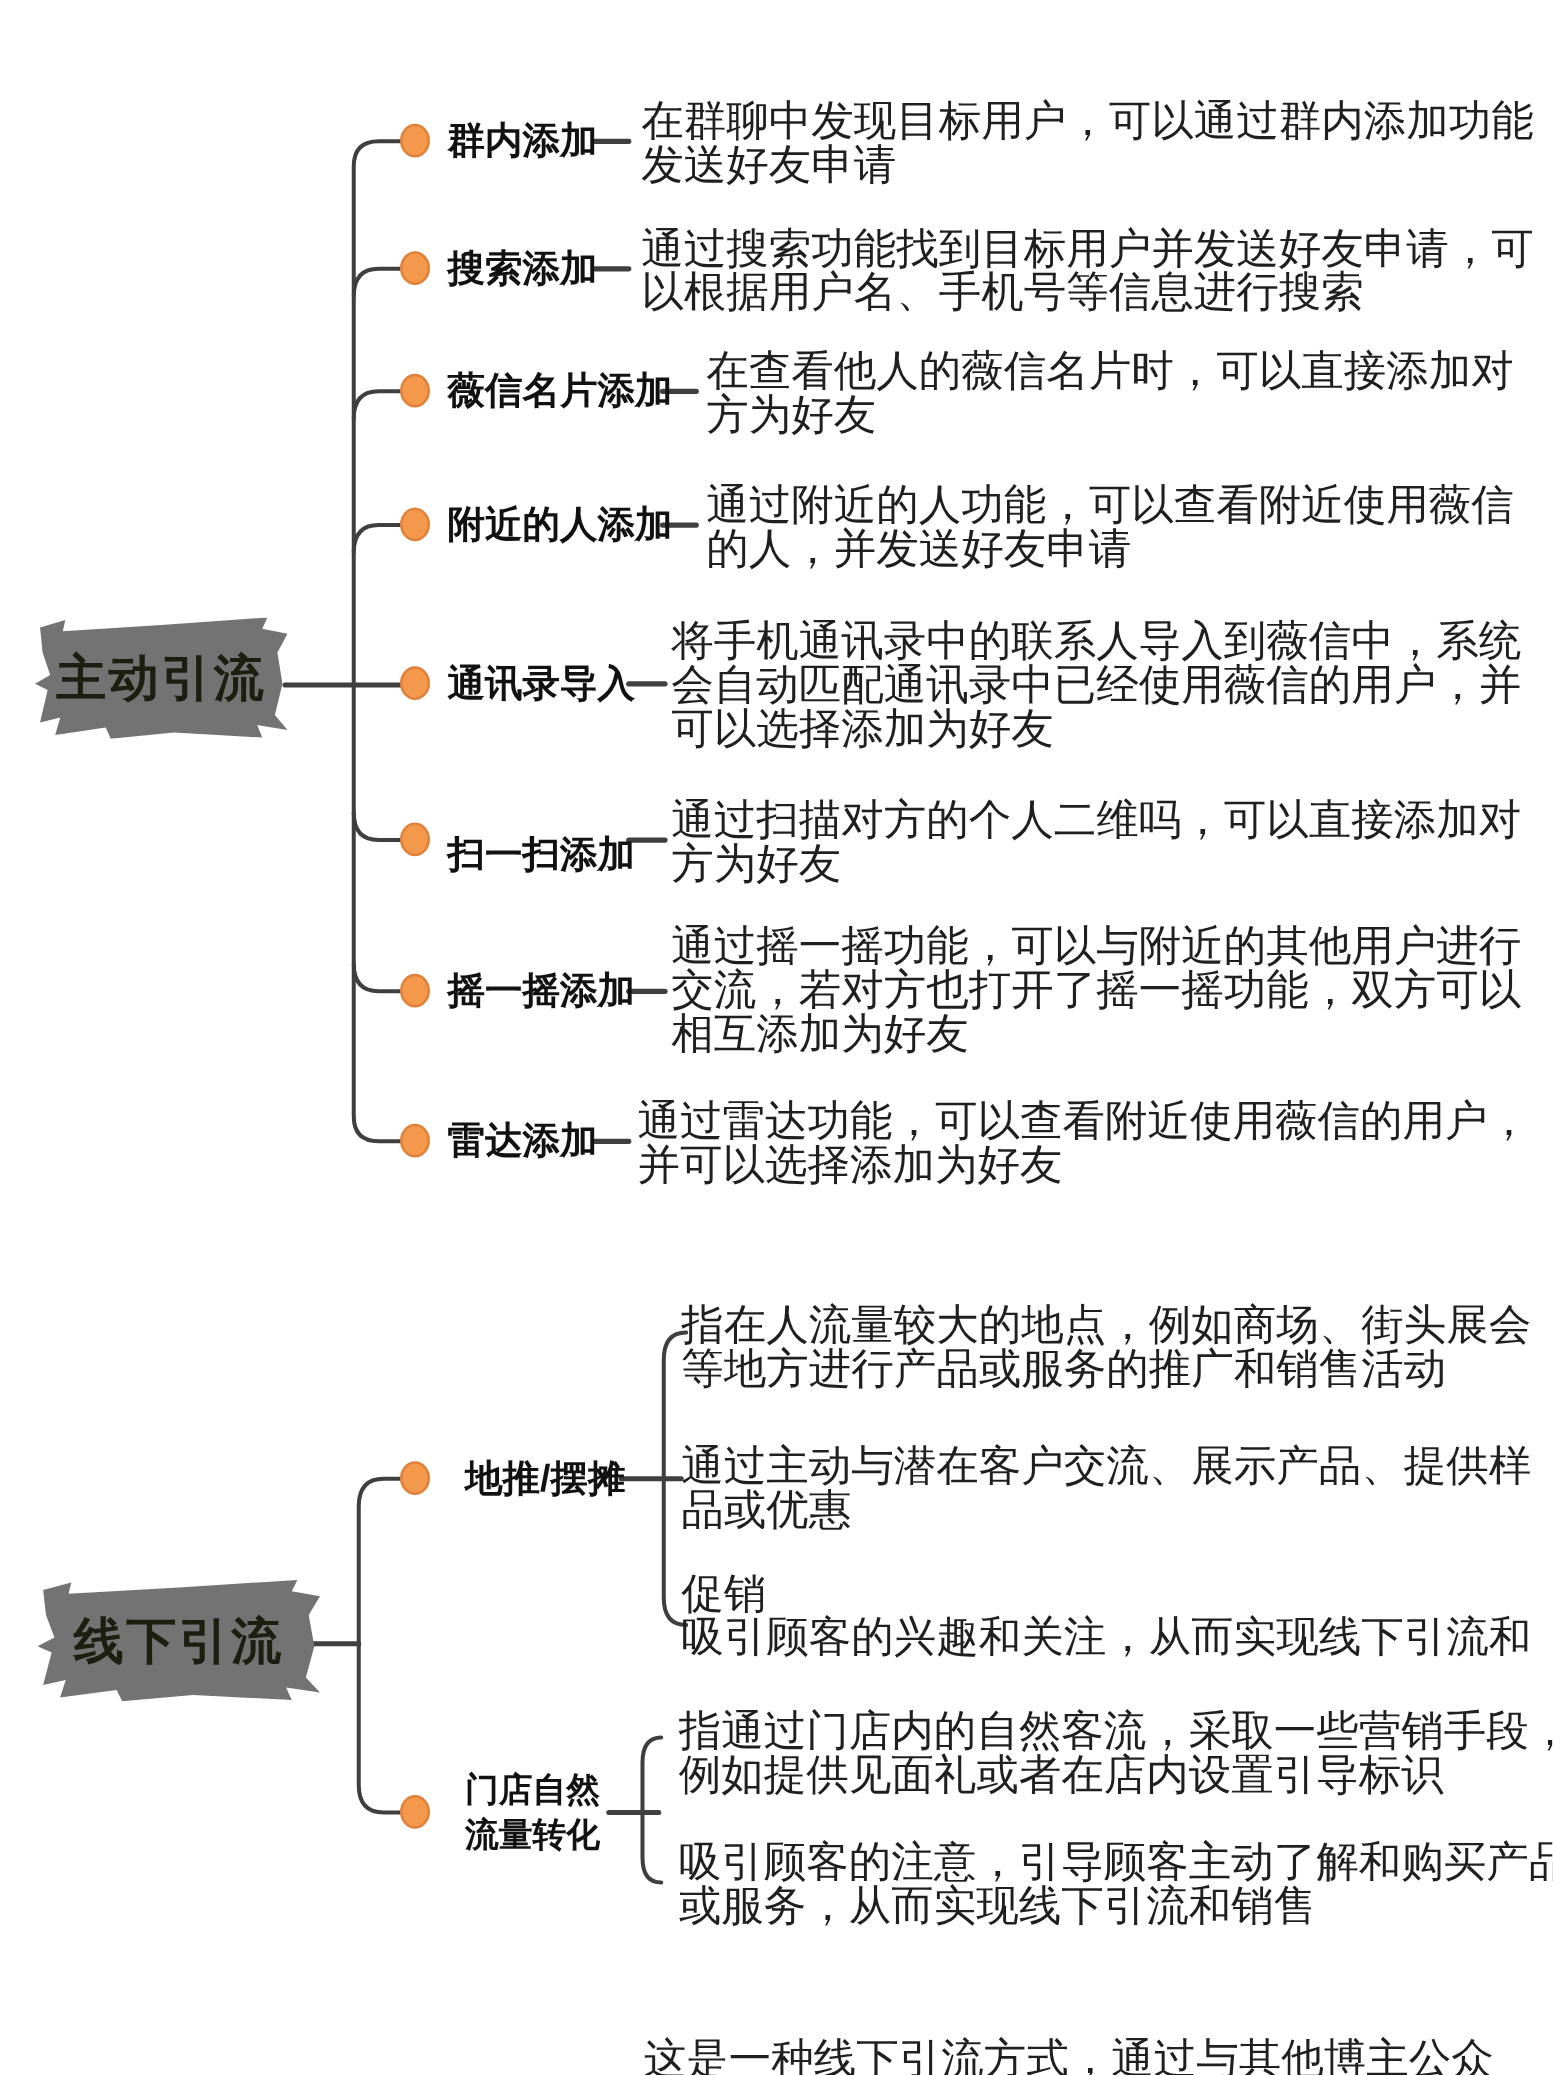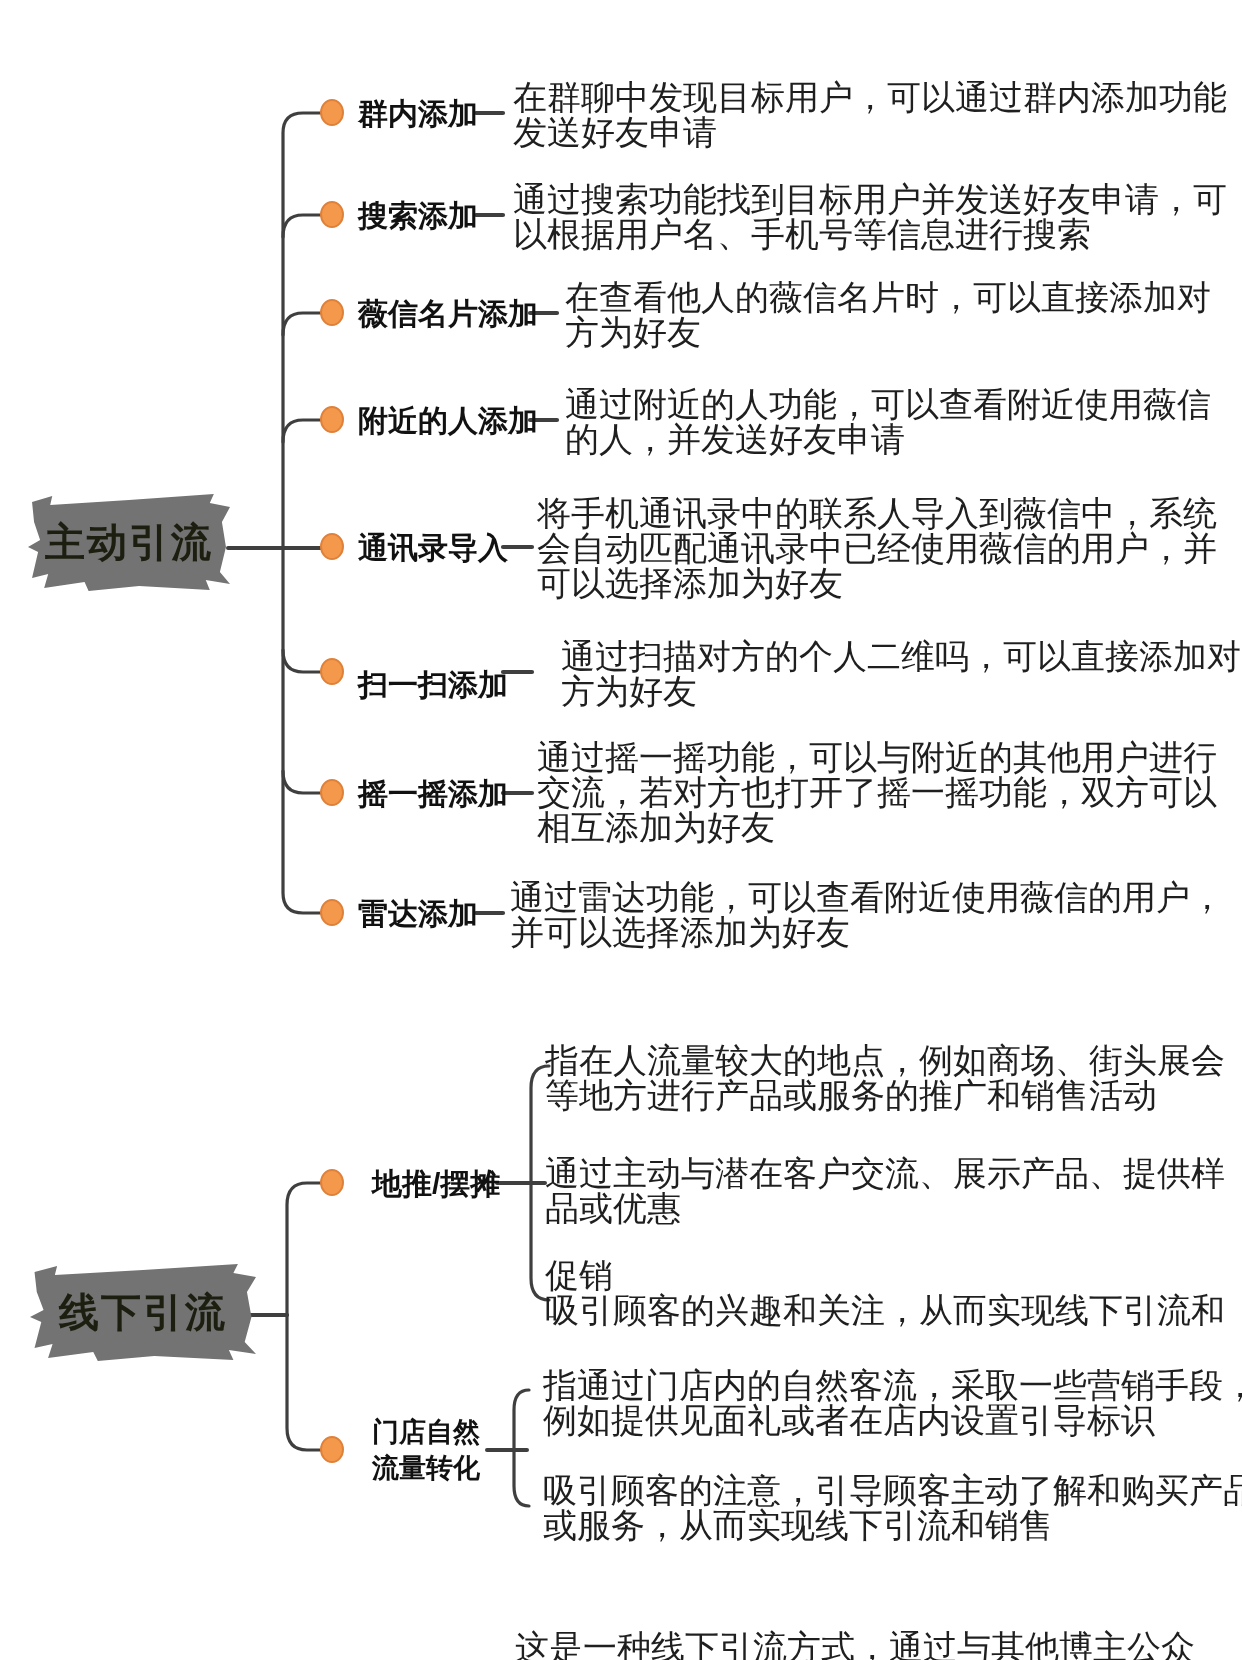--- a/index.html
+++ b/index.html
@@ -99,21 +99,21 @@
   </div>
   <div class="desc" style="left:565px;top:387px;">
     <div>通过附近的人功能，可以查看附近使用薇信</div>
     <div>的人，并发送好友申请</div>
   </div>
   <div class="desc" style="left:537px;top:496px;">
     <div>将手机通讯录中的联系人导入到薇信中，系统</div>
     <div>会自动匹配通讯录中已经使用薇信的用户，并</div>
     <div>可以选择添加为好友</div>
   </div>
-  <div class="desc" style="left:537px;top:639px;margin-left:24px;">
+  <div class="desc" style="left:537px;top:639px;">
     <div>通过扫描对方的个人二维吗，可以直接添加对</div>
     <div>方为好友</div>
   </div>
   <div class="desc" style="left:537px;top:740px;">
     <div>通过摇一摇功能，可以与附近的其他用户进行</div>
     <div>交流，若对方也打开了摇一摇功能，双方可以</div>
     <div>相互添加为好友</div>
   </div>
   <div class="desc" style="left:510px;top:880px;">
     <div>通过雷达功能，可以查看附近使用薇信的用户，</div>

